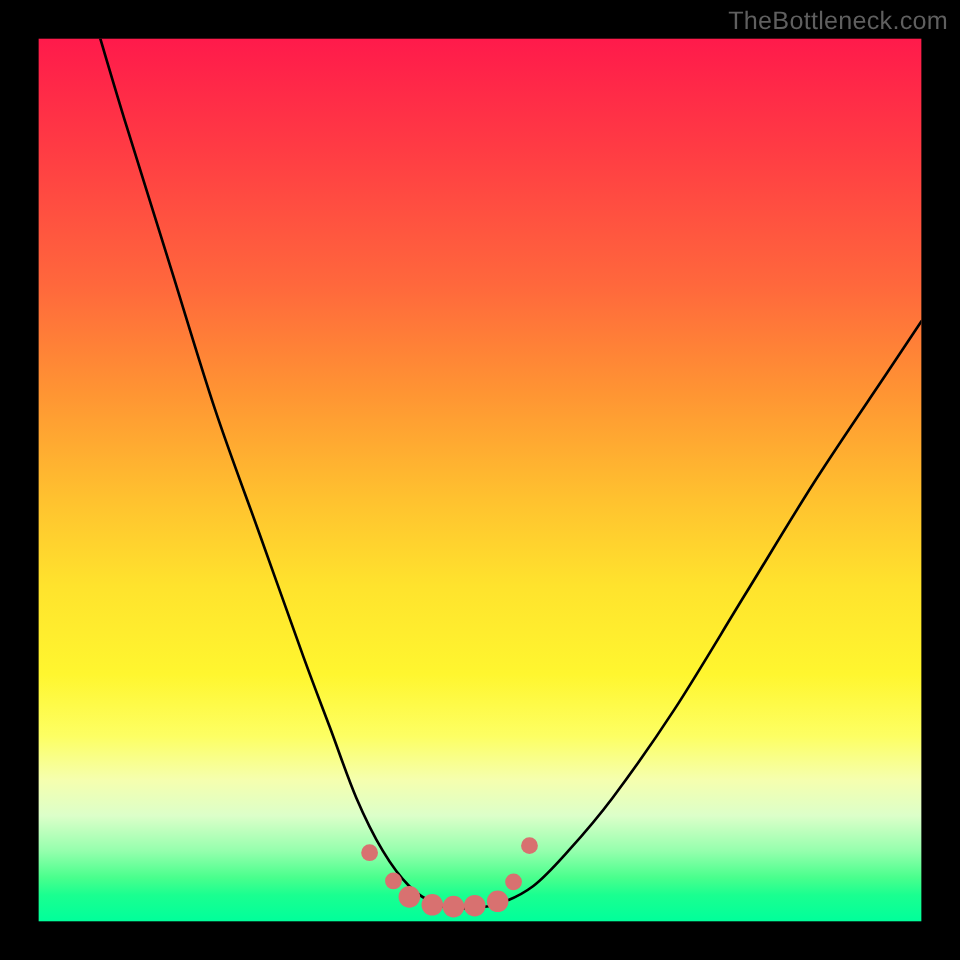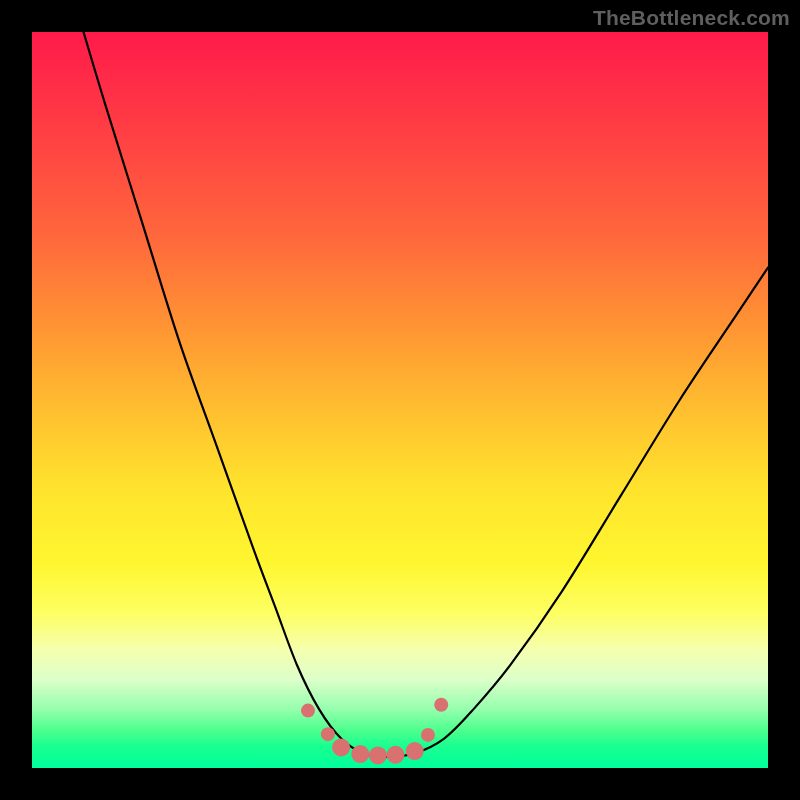--- a/index.html
+++ b/index.html
@@ -42,21 +42,21 @@
   svg.curve {
     position: absolute;
     inset: 0;
   }
   .watermark {
     position: absolute;
     top: 6px;
     right: 10px;
     color: #5f5f5f;
     font-size: 21px;
-    font-weight: 700;
+    font-weight: 400;
     letter-spacing: 0.2px;
   }
 </style>
 </head>
 <body>
 
 <div class="watermark">TheBottleneck.com</div>
 
 <div class="plot-frame">
   <div class="plot-bg"></div>

